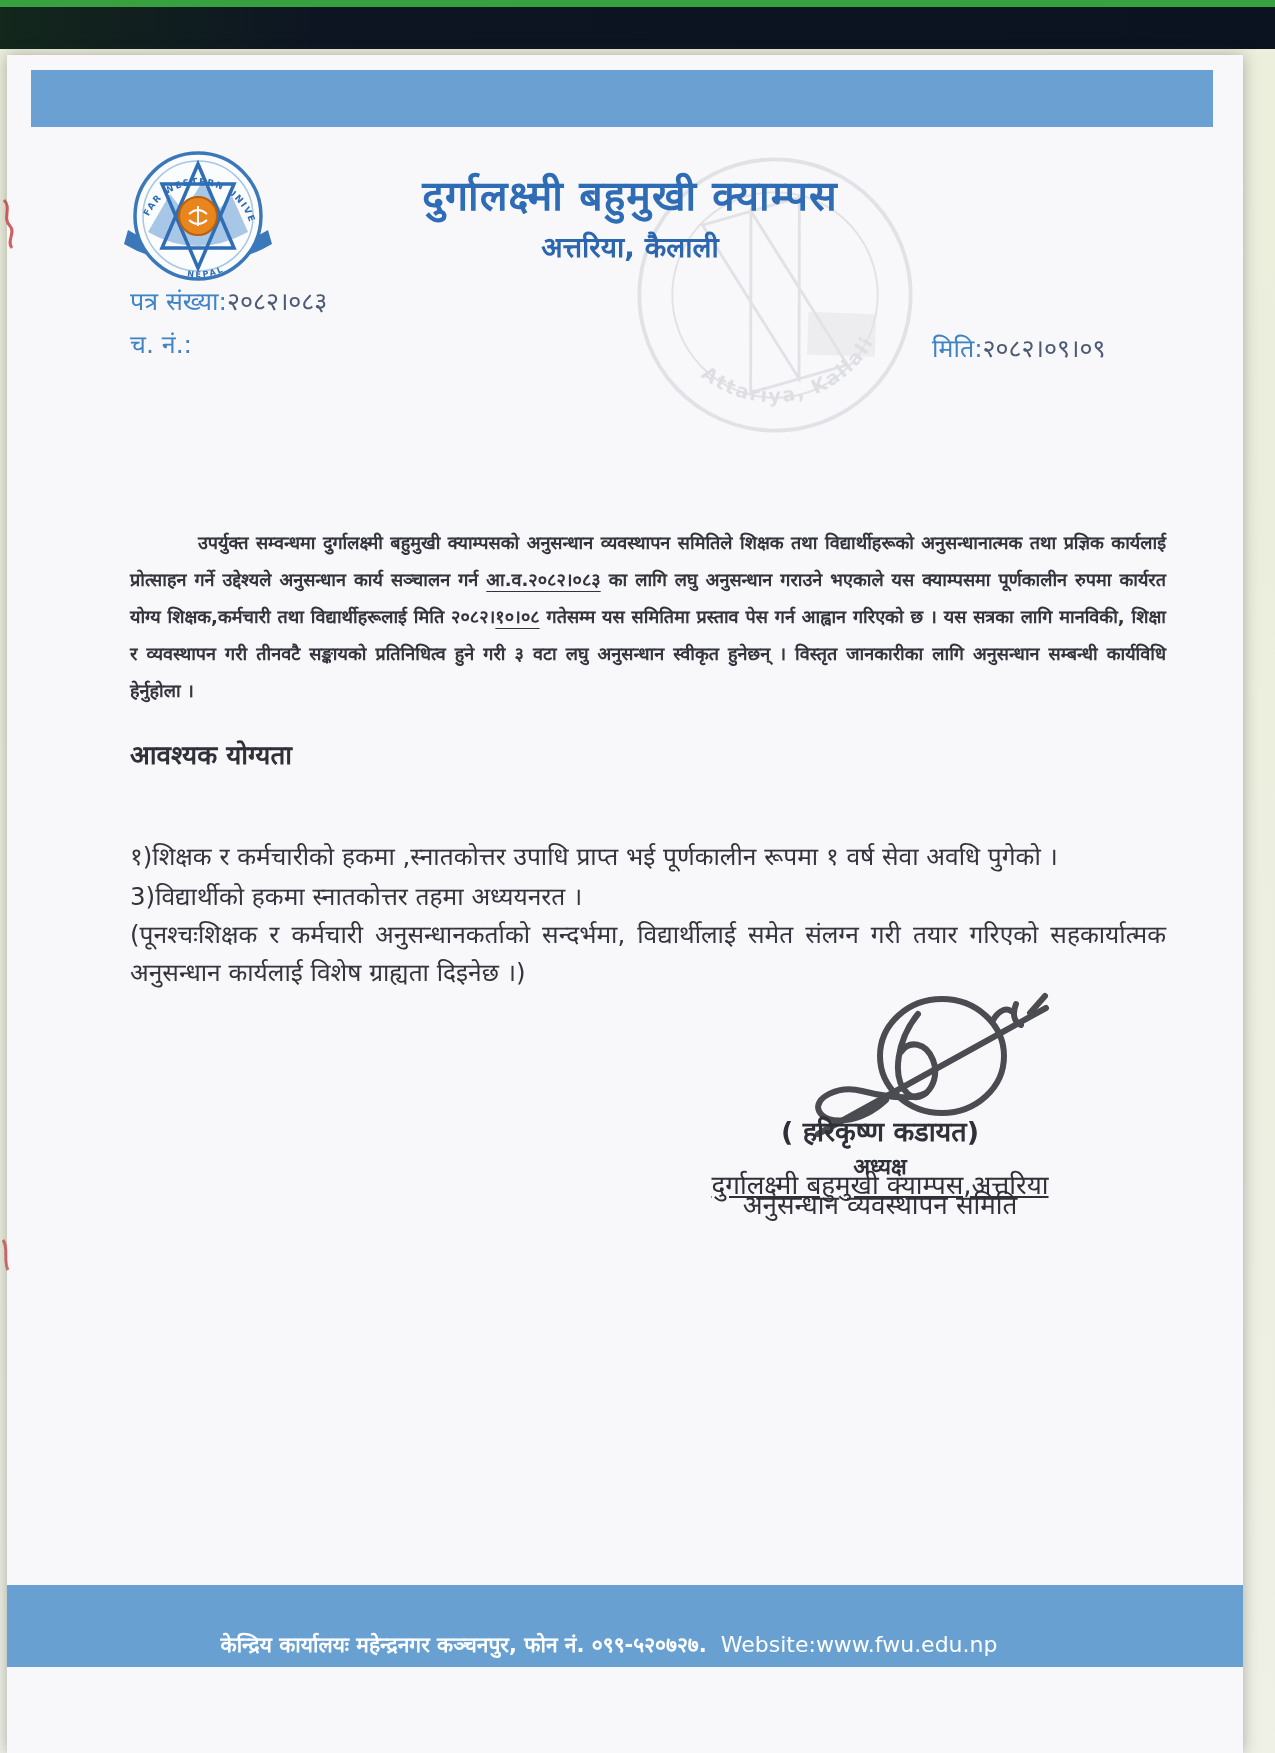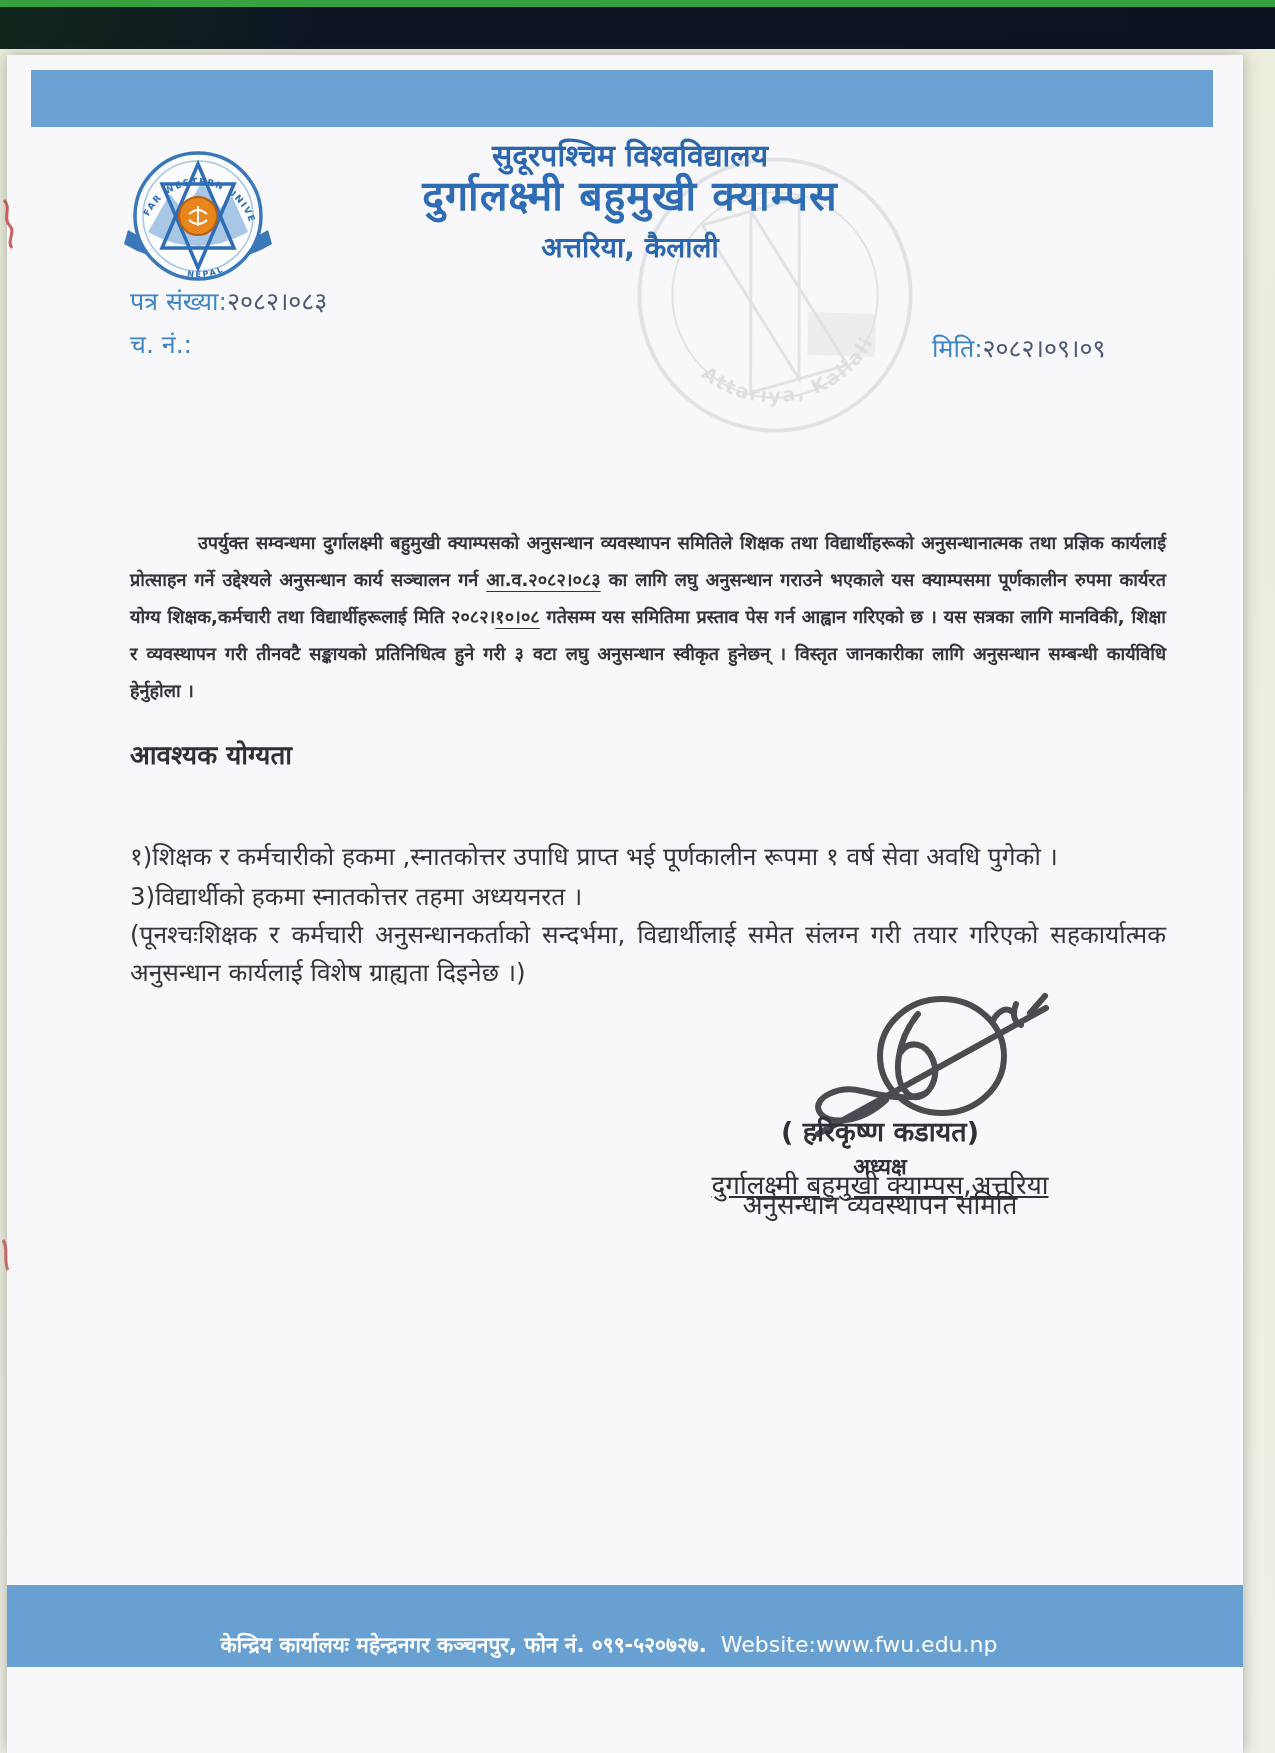--- a/index.html
+++ b/index.html
@@ -93,21 +93,20 @@
     <circle cx="160" cy="160" r="140" fill="none" stroke="#5d6470" stroke-width="4"></circle>
     <circle cx="160" cy="160" r="106" fill="none" stroke="#5d6470" stroke-width="2"></circle>
     <path d="M160 70 L212 250 L108 250 Z M160 250 L108 70 L212 70 Z" fill="none" stroke="#5d6470" stroke-width="3"></path>
     <rect x="180" y="196" width="70" height="44" fill="#5d6470" opacity="0.5" transform="rotate(18 215 218)"></rect>
     <path id="stampArc" d="M 52 200 A 118 118 0 0 0 268 200" fill="none"></path>
     <text font-size="20" font-weight="bold" fill="#4a505c" letter-spacing="2">
       <textPath href="#stampArc" startOffset="22">Attariya, Kailali</textPath>
     </text>
   </svg>
 
-  <div class="hdr hdr-univ">सुदूरपश्चिम विश्वविद्यालय</div>
   <div class="hdr hdr-campus">दुर्गालक्ष्मी बहुमुखी क्याम्पस</div>
   <div class="hdr hdr-loc">अत्तरिया, कैलाली</div>
 
   <div class="meta" style="left:130px; top:283px;">
     <span class="lbl">पत्र संख्या:</span><span class="val">२०८२।०८३</span>
   </div>
   <div class="meta" style="left:130px; top:326px;">
     <span class="lbl">च. नं.:</span>
   </div>
   <div class="meta" style="left:932px; top:330px;">

